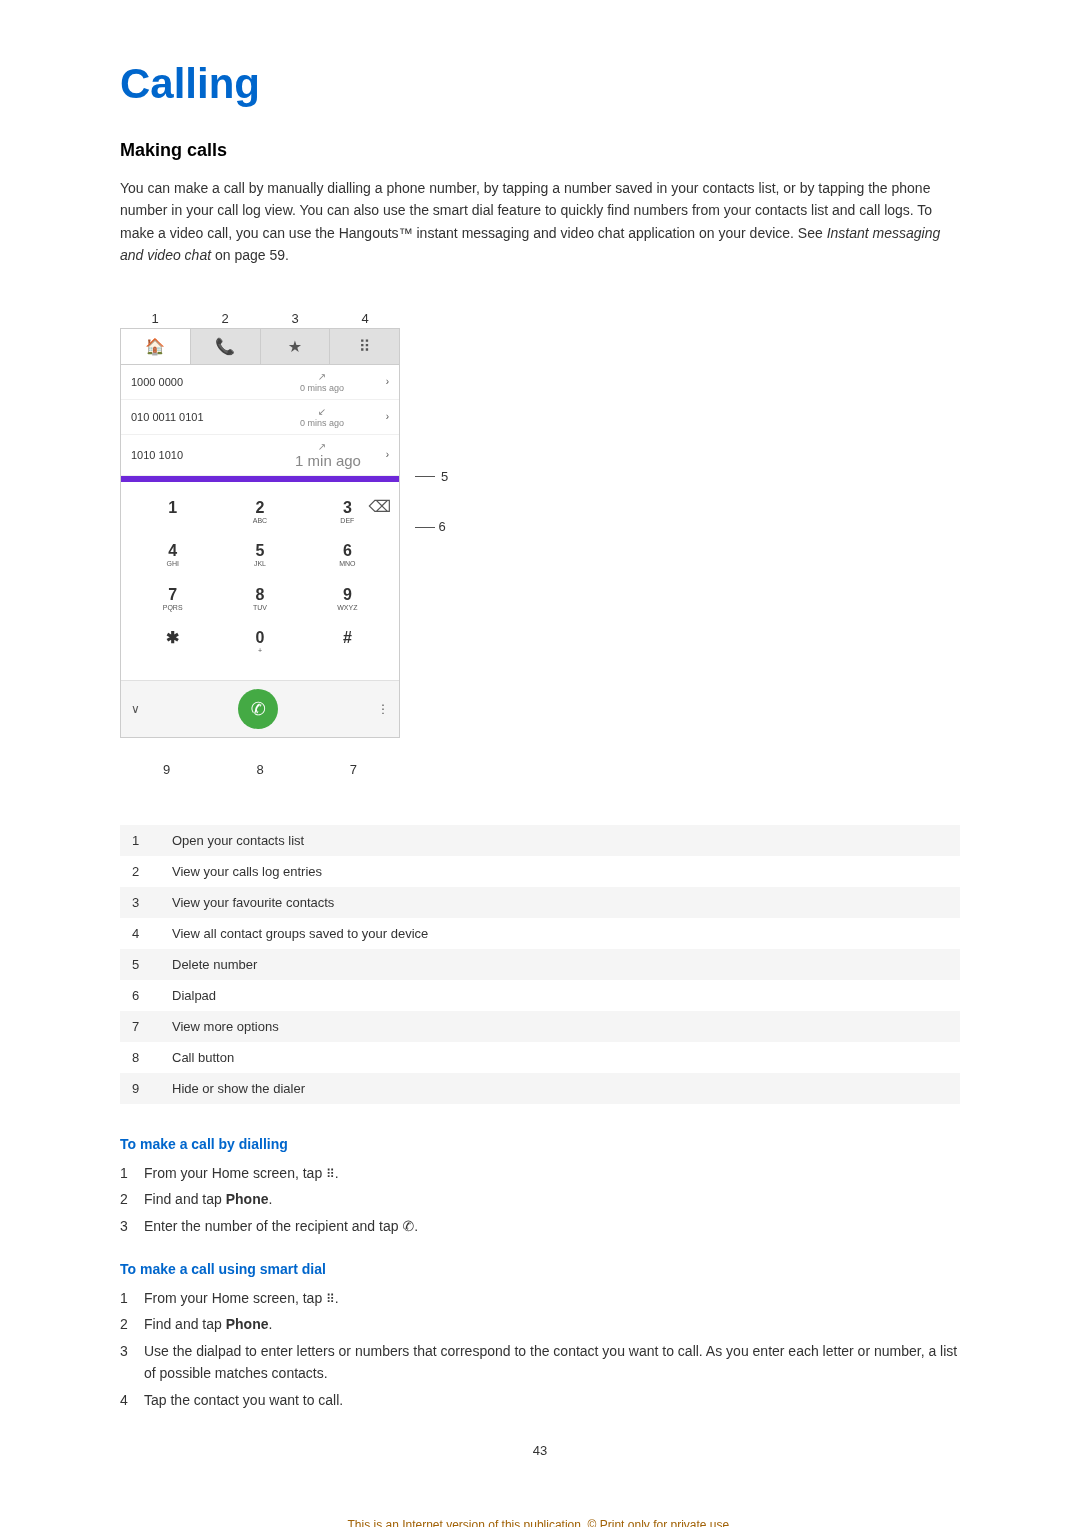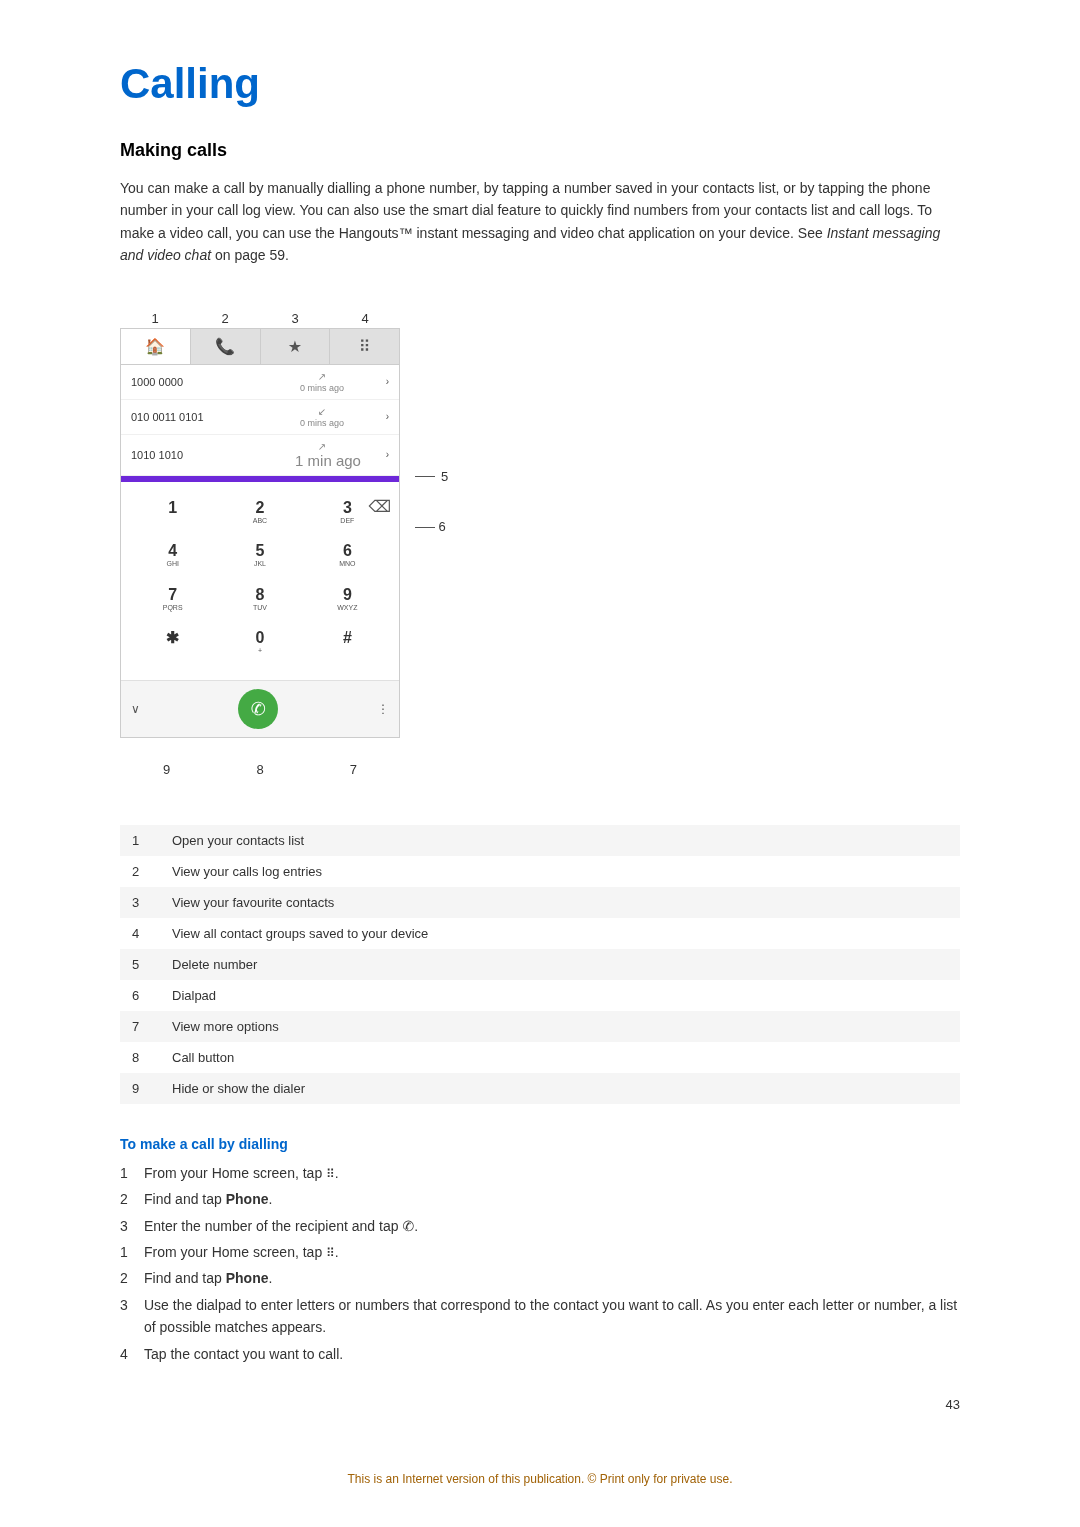--- a/index.html
+++ b/index.html
@@ -241,21 +241,21 @@
     }
 
     .page-footer {
       text-align: center;
       margin-top: 60px;
       font-size: 12px;
       color: #a16207;
     }
 
     .page-number {
-      text-align: right;
+      text-align: center;
       font-size: 13px;
       color: #333;
       margin-top: 32px;
       margin-bottom: 8px;
     }
 
     
     .phone-container {
       position: relative;
       margin-bottom: 48px;
@@ -450,32 +450,33 @@
       <span class="step-content">Find and tap <strong>Phone</strong>.</span>
     </li>
     <li>
       <span class="step-num">3</span>
       <span class="step-content">Enter the number of the recipient and tap <span>✆</span>.</span>
     </li>
   </ol>
 </div>
 
 <div>
+  <p class="subsection-heading">To make a call using smart dial</p>
   <ol class="steps-list">
     <li>
       <span class="step-num">1</span>
       <span class="step-content">From your Home screen, tap <span style="font-size:12px;">⠿</span>.</span>
     </li>
     <li>
       <span class="step-num">2</span>
       <span class="step-content">Find and tap <strong>Phone</strong>.</span>
     </li>
     <li>
       <span class="step-num">3</span>
-      <span class="step-content">Use the dialpad to enter letters or numbers that correspond to the contact you want to call. As you enter each letter or number, a list of possible matches appears.</span>
+      <span class="step-content">Use the dialpad to enter letters or numbers that correspond to the contact you want to call. As you enter each letter or number, a list of possible matches contacts.</span>
     </li>
     <li>
       <span class="step-num">4</span>
       <span class="step-content">Tap the contact you want to call.</span>
     </li>
   </ol>
 </div>
 
 <div class="page-number">43</div>
 

